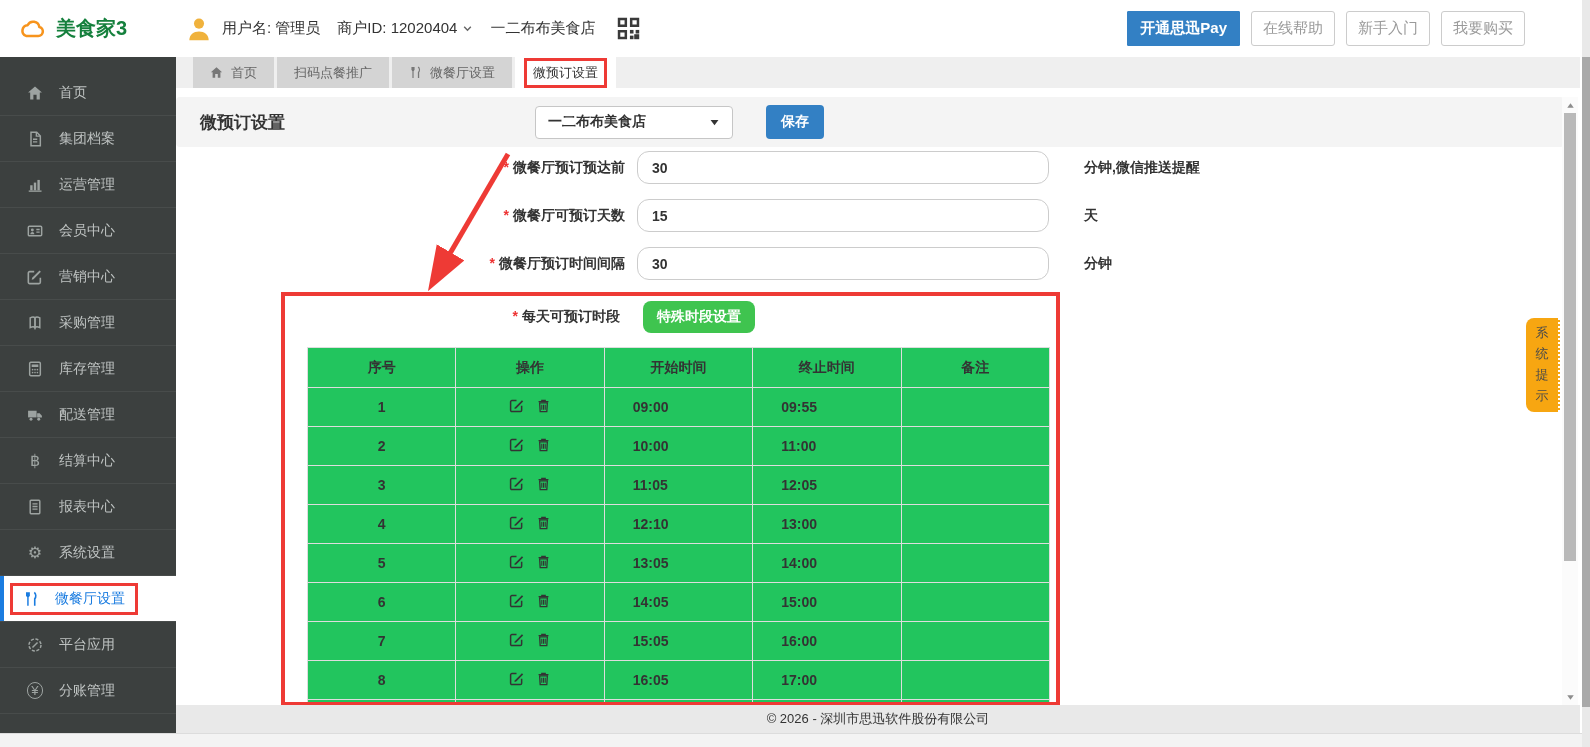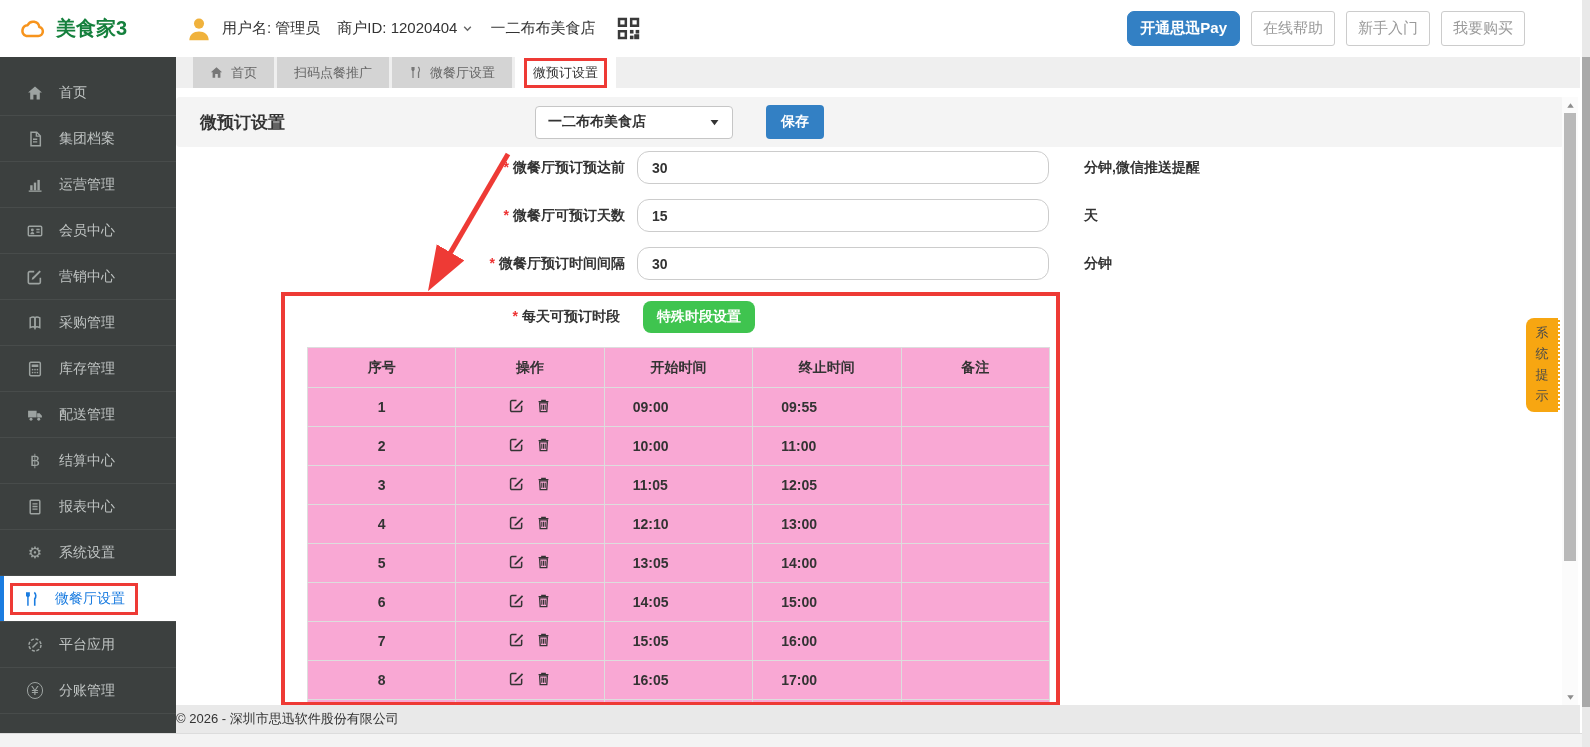--- a/index.html
+++ b/index.html
@@ -15,21 +15,21 @@
           align-items:center;z-index:20}
   .logo{display:flex;align-items:center;gap:8px;padding-left:18px;width:168px;color:#15803d;
         font-size:20px;font-weight:bold}
   .logo .icon{font-size:30px;color:#f7941d}
   .user-info{display:flex;align-items:center;font-size:15px;color:#333}
   .avatar{font-size:26px;color:#f0b23c;margin-right:10px}
   .user-info .seg{margin-right:17px;display:flex;align-items:center;gap:5px}
   .chev{font-size:11px;color:#666}
   .qr{font-size:25px;color:#3a3a3a;margin-left:4px;cursor:pointer}
   .header-right{margin-left:auto;display:flex;align-items:center;gap:11px;padding-right:65px}
-  .btn-pay{background:#3380c4;color:#fff;border:1px solid #3380c4;border-radius:7px;
+  .btn-pay{background:#3380c4;color:#fff;border:1px solid #3380c4;border-radius:1px;
            font-size:15px;font-weight:bold;padding:7px 12px;cursor:pointer}
   .menu-search{width:176px;height:31px;border:1px solid #b9b9b9;border-radius:3px;background:#fff;
            display:flex;align-items:center;padding:0 10px;font-size:15px;color:#333;cursor:pointer}
   .menu-search .caret{margin-left:auto;font-size:10px;color:#333}
   .btn-ghost{background:#fff;border:1px solid #ccc;border-radius:3px;color:#9a9a9a;font-size:15px;
            padding:7px 11px;cursor:pointer}
 
   
   .sidebar{position:absolute;left:0;top:57px;width:176px;bottom:14px;background:#3c403f;z-index:15;
            padding-top:13px;box-sizing:border-box}
@@ -71,36 +71,36 @@
         font-family:"Liberation Sans","DejaVu Sans",sans-serif}
   .form-suffix{margin-left:35px;font-size:14px;font-weight:bold}
 
   .red-box{position:absolute;left:105px;top:204px;width:771px;height:406px;border:4px solid #ee3a35;
         z-index:6;overflow:hidden}
   .period-row{margin-top:5px;display:flex;align-items:center}
   .period-label{width:335px;text-align:right;font-size:14px;font-weight:bold}
   .btn-special{margin-left:23px;background:#3fc44f;color:#fff;border:none;border-radius:8px;
         padding:7px 14px;font-size:14px;font-weight:bold;cursor:pointer}
 
-  table.slots{margin:14px 0 0 22px;width:743px;border-collapse:collapse;background:#f9a8d4;table-layout:fixed}
+  table.slots{margin:14px 0 0 22px;width:743px;border-collapse:collapse;background:#22c55e;table-layout:fixed}
   .slots th{border:1px solid #ddd;height:37px;font-size:14px;font-weight:bold;text-align:center}
   .slots td{border:1px solid #ddd;height:36px;font-size:14px;font-weight:bold;color:#333}
   .c-no{width:55px;text-align:center}
   .c-op{width:64px;text-align:center}
   .c-start{width:168px}
   .c-end{width:144px}
   td.c-start,td.c-end{padding-left:28px}
   .op-icons{display:inline-flex;gap:12px;align-items:center}
   .op-icons .icon{font-size:15px;color:#333;cursor:pointer}
 
   .arrow-layer{position:absolute;left:0;top:0;width:1388px;height:645px;z-index:7;pointer-events:none}
 
   
   .footer{position:absolute;left:176px;width:1404px;bottom:14px;height:28px;background:#e9e9e9;
-        display:flex;align-items:center;justify-content:flex-start;font-size:13px;color:#333;z-index:8}
+        display:flex;align-items:center;justify-content:center;font-size:13px;color:#333;z-index:8}
   .bottom-strip{position:absolute;left:0;bottom:0;width:1590px;height:14px;background:#f3f3f3;
         border-top:1px solid #dcdcdc;box-sizing:border-box;z-index:28}
 
   
   .scroll-inner{position:absolute;left:1562px;top:97px;width:16px;height:608px;background:#fbfbfb;z-index:9}
   .scroll-inner .s-arrow{position:absolute;left:0;width:16px;height:14px;display:flex;align-items:center;
         justify-content:center;color:#8d8d8d;font-size:9px;cursor:pointer}
   .scroll-inner .up{top:1px}.scroll-inner .down{bottom:1px}
   .scroll-inner .thumb{position:absolute;left:2px;top:16px;width:12px;height:448px;background:#b9b9b9;cursor:pointer}
   .scroll-outer{position:absolute;right:0;top:0;width:8px;height:747px;background:#e9e9e9;z-index:30}

